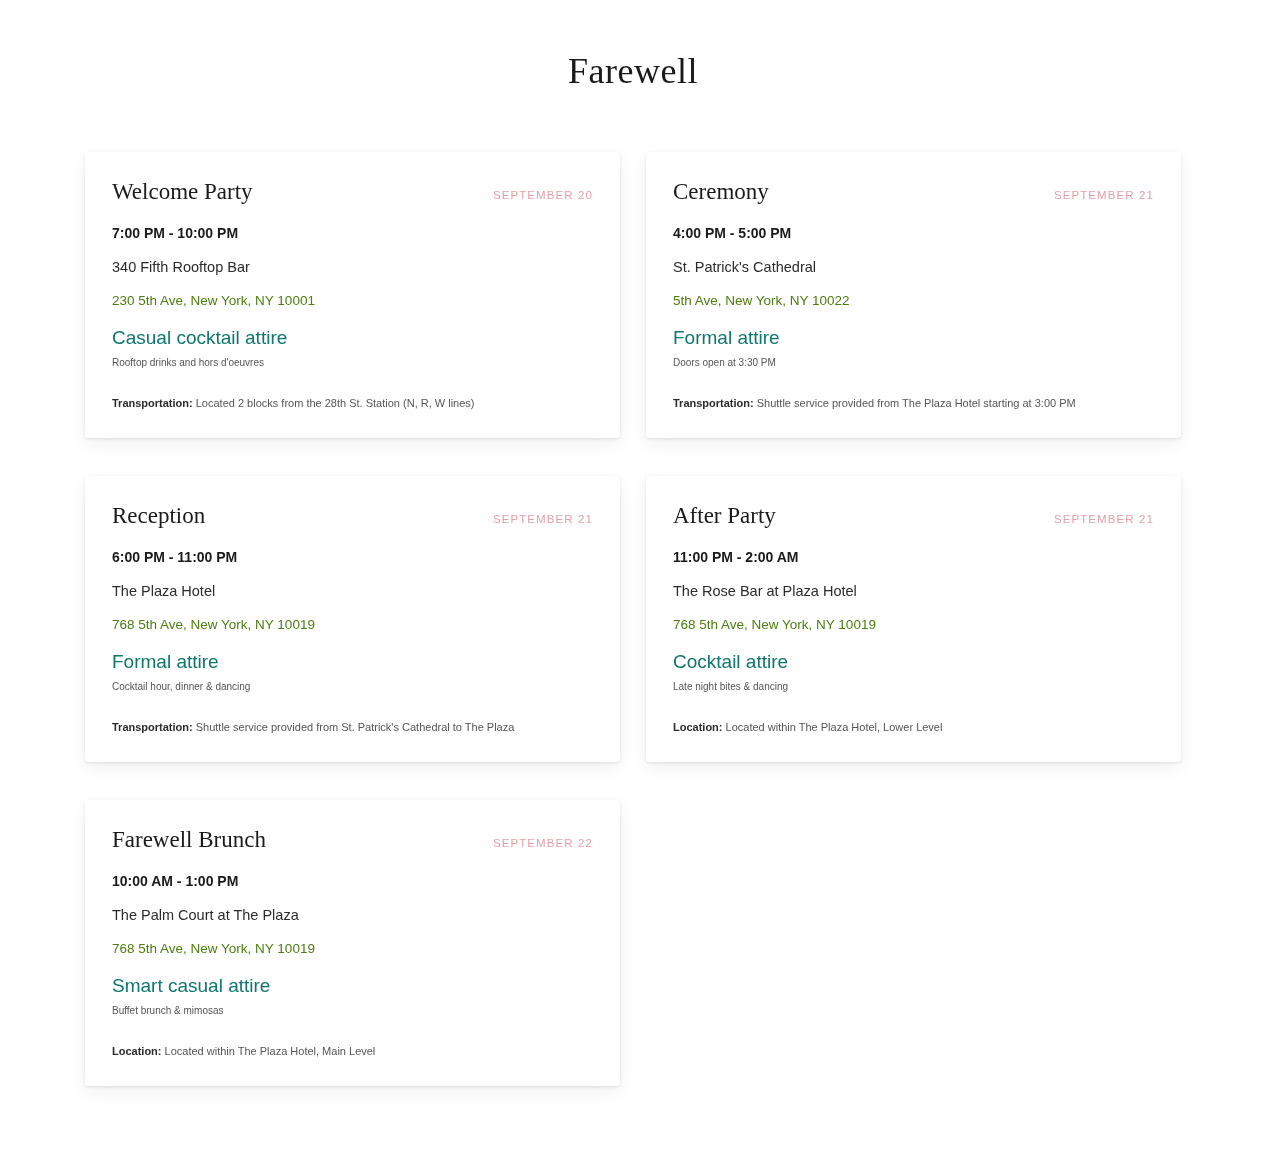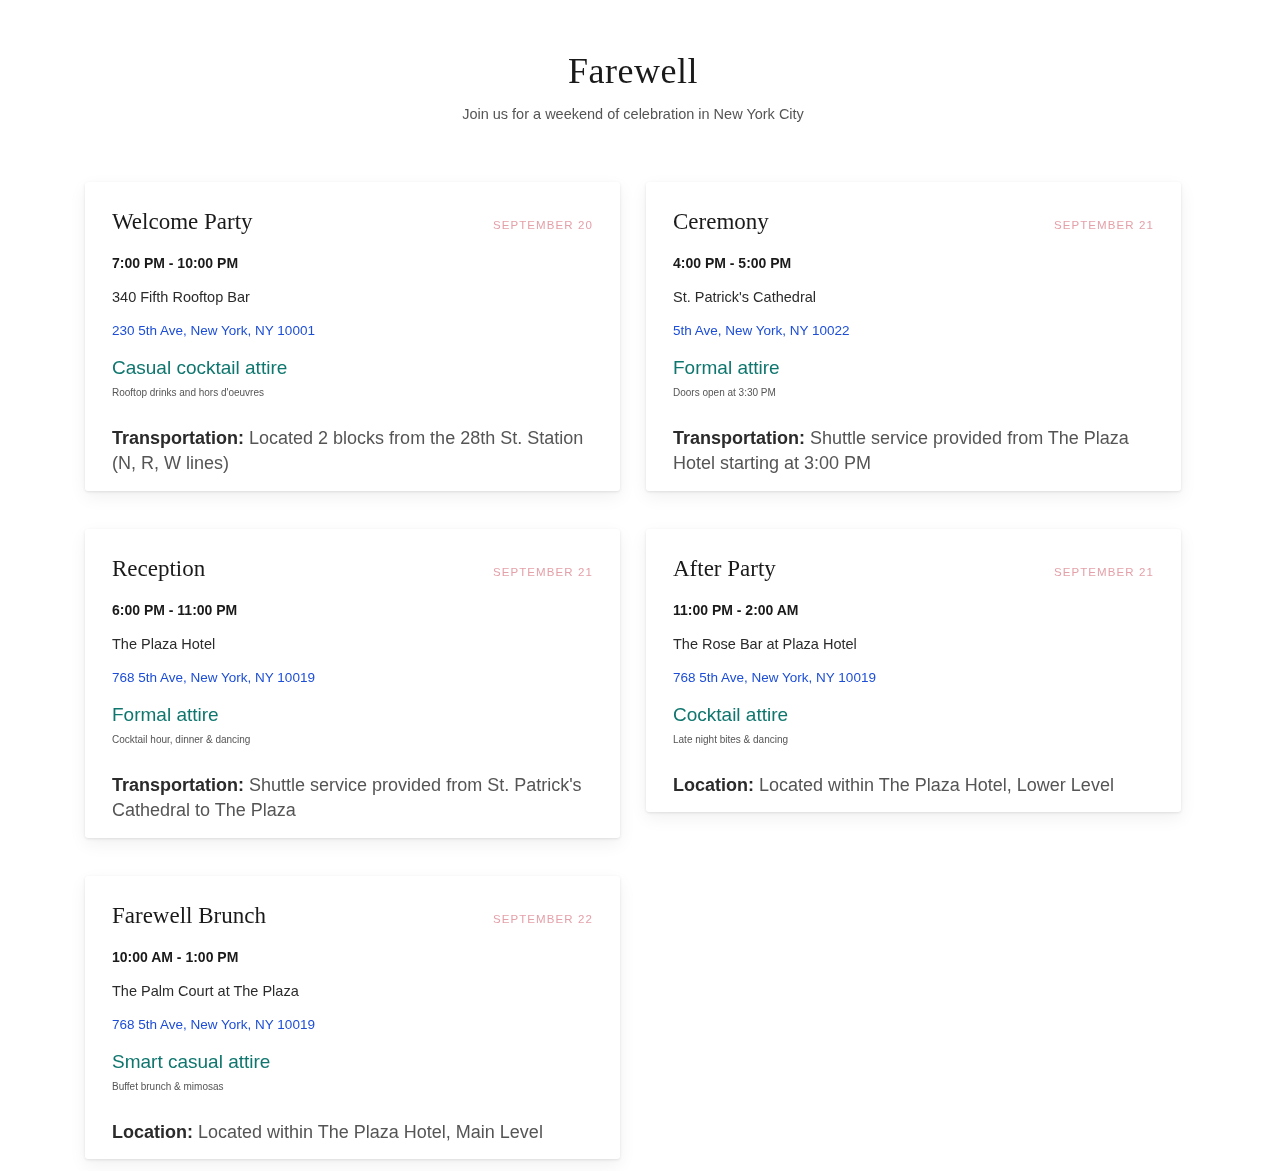--- a/index.html
+++ b/index.html
@@ -42,21 +42,21 @@
     display: grid;
     grid-template-columns: 535px 535px;
     column-gap: 26px;
     row-gap: 38px;
     align-items: start;
   }
   .card {
     background: #ffffff;
     border-radius: 3px;
     box-shadow: 0 1px 3px rgba(0,0,0,0.10), 0 6px 18px rgba(0,0,0,0.06);
-    padding: 26px 27px 14px 27px;
+    padding: 26px 27px 26px 27px;
   }
   .card-head {
     display: flex;
     align-items: baseline;
     justify-content: space-between;
     margin-bottom: 20px;
   }
   .event-title {
     font-family: "Liberation Serif", serif;
     font-size: 23px;
@@ -78,53 +78,52 @@
     color: #1a1a1a;
     margin-bottom: 18px;
   }
   .event-venue {
     font-size: 14.5px;
     color: #2b2b2b;
     margin-bottom: 18px;
   }
   .event-address {
     font-size: 13.5px;
-    color: #1d4ed8;
+    color: #4d7c0f;
     margin-bottom: 19px;
   }
   .event-attire {
     font-size: 19px;
     color: #0f766e;
     margin-bottom: 8px;
   }
   .event-detail {
     font-size: 10px;
     color: #555555;
     margin-bottom: 9px;
   }
   .event-note {
-    font-size: 18px;
+    font-size: 11px;
     color: #555555;
     line-height: 1.4;
     margin-top: 28px;
   }
   .event-note .note-label {
     font-weight: bold;
     color: #2b2b2b;
   }
   .spacer-cell { }
 </style>
 </head>
 <body>
 
 <div class="page">
 
   <div class="header">
     <h1 class="page-title">Farewell</h1>
-    <p class="page-subtitle">Join us for a weekend of celebration in New York City</p>
   </div>
 
   <div class="grid">
 
     <div class="card">
       <div class="card-head">
         <div class="event-title">Welcome Party</div>
         <div class="event-date">SEPTEMBER 20</div>
       </div>
       <div class="event-time">7:00 PM - 10:00 PM</div>

